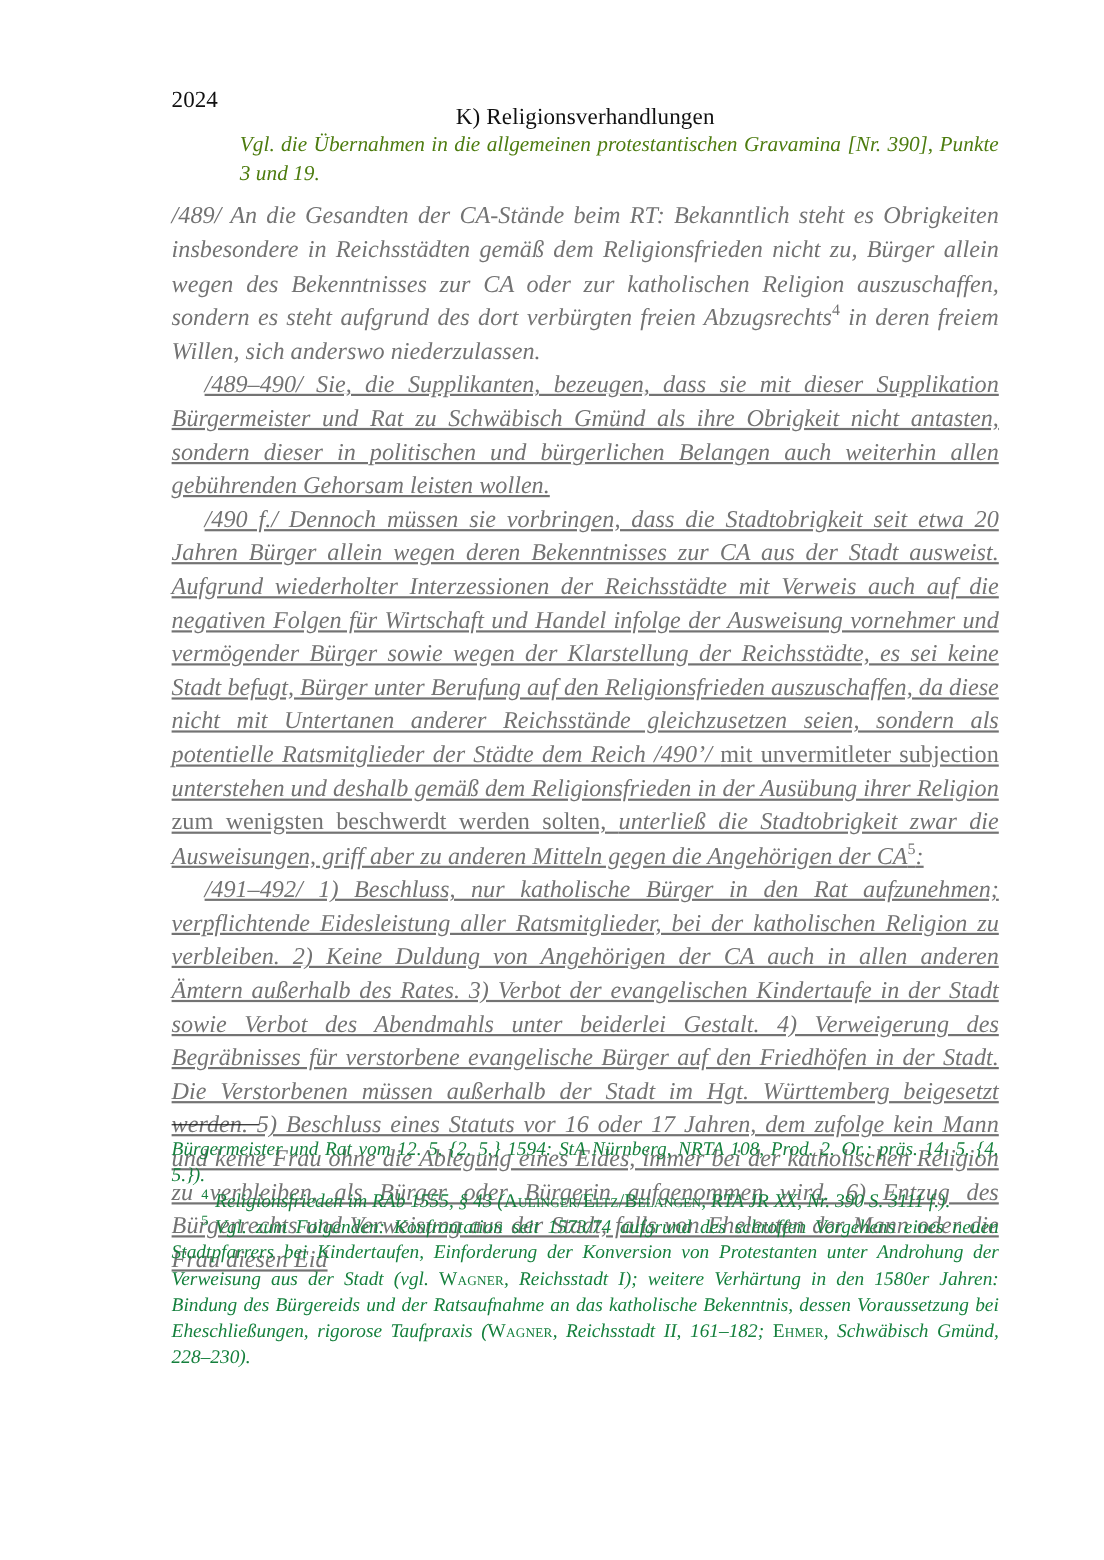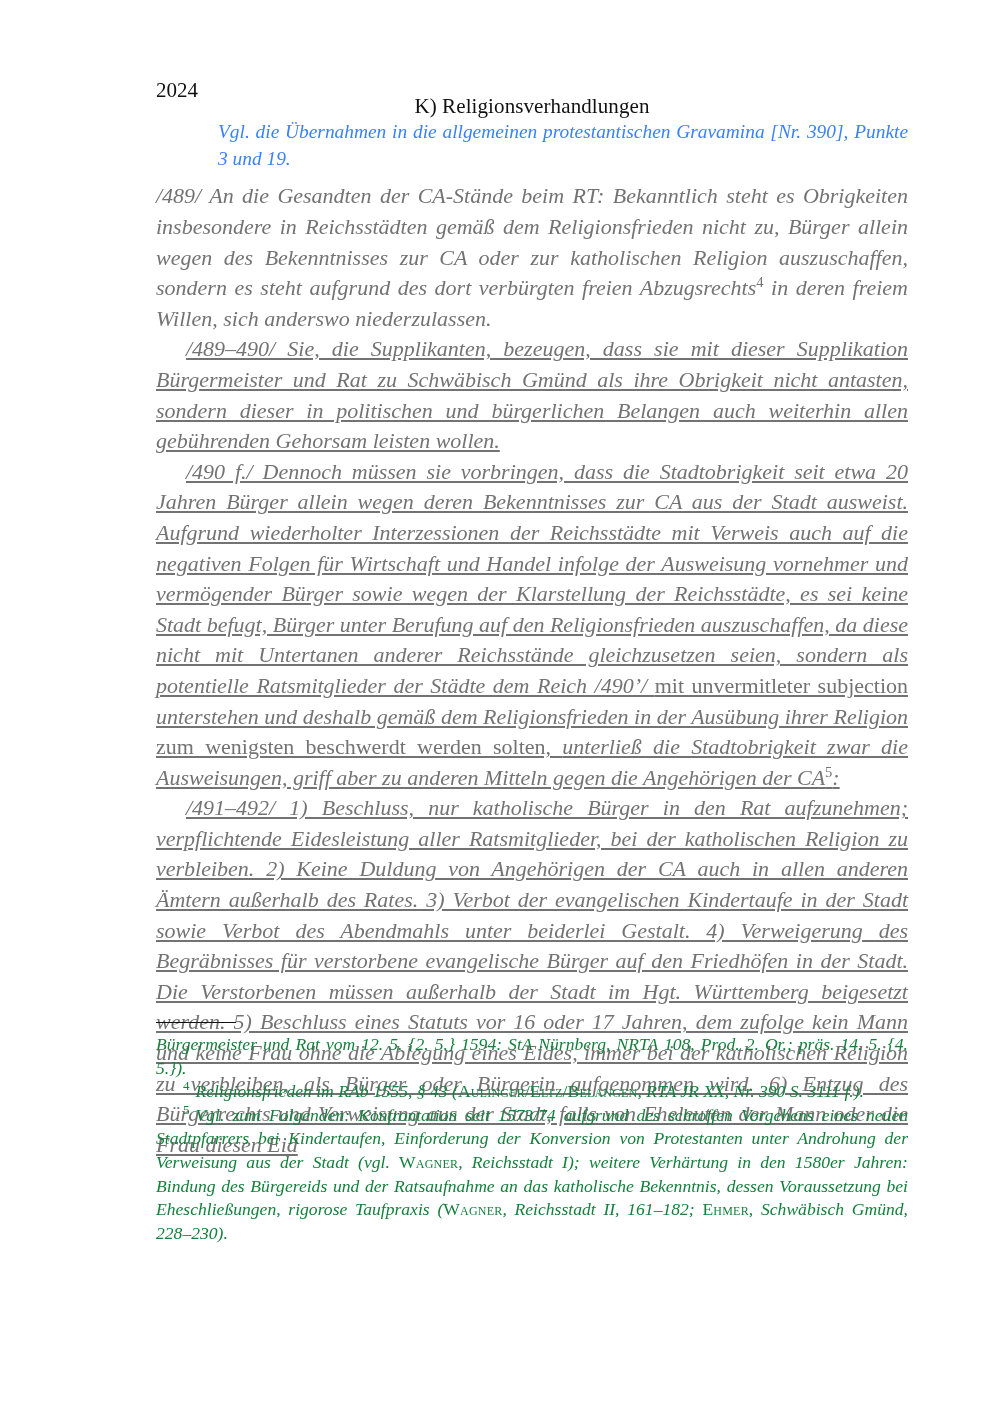--- a/index.html
+++ b/index.html
@@ -72,21 +72,21 @@
   p.para:last-child { }
 
   
   p.quote {
     margin: 0 0 0 62px;
     width: 690px;
     font-style: italic;
     font-size: 19.4px;
     line-height: 27.2px;
     text-align: justify;
-    color: #3b82f6;
+    color: #4d7c0f;
   }
 
   p.indent { text-indent: 30px; text-decoration: underline; }
 
   .roman { font-style: normal; }
 
   sup.fn {
     font-size: 0.66em;
     font-style: normal;
     vertical-align: super;

